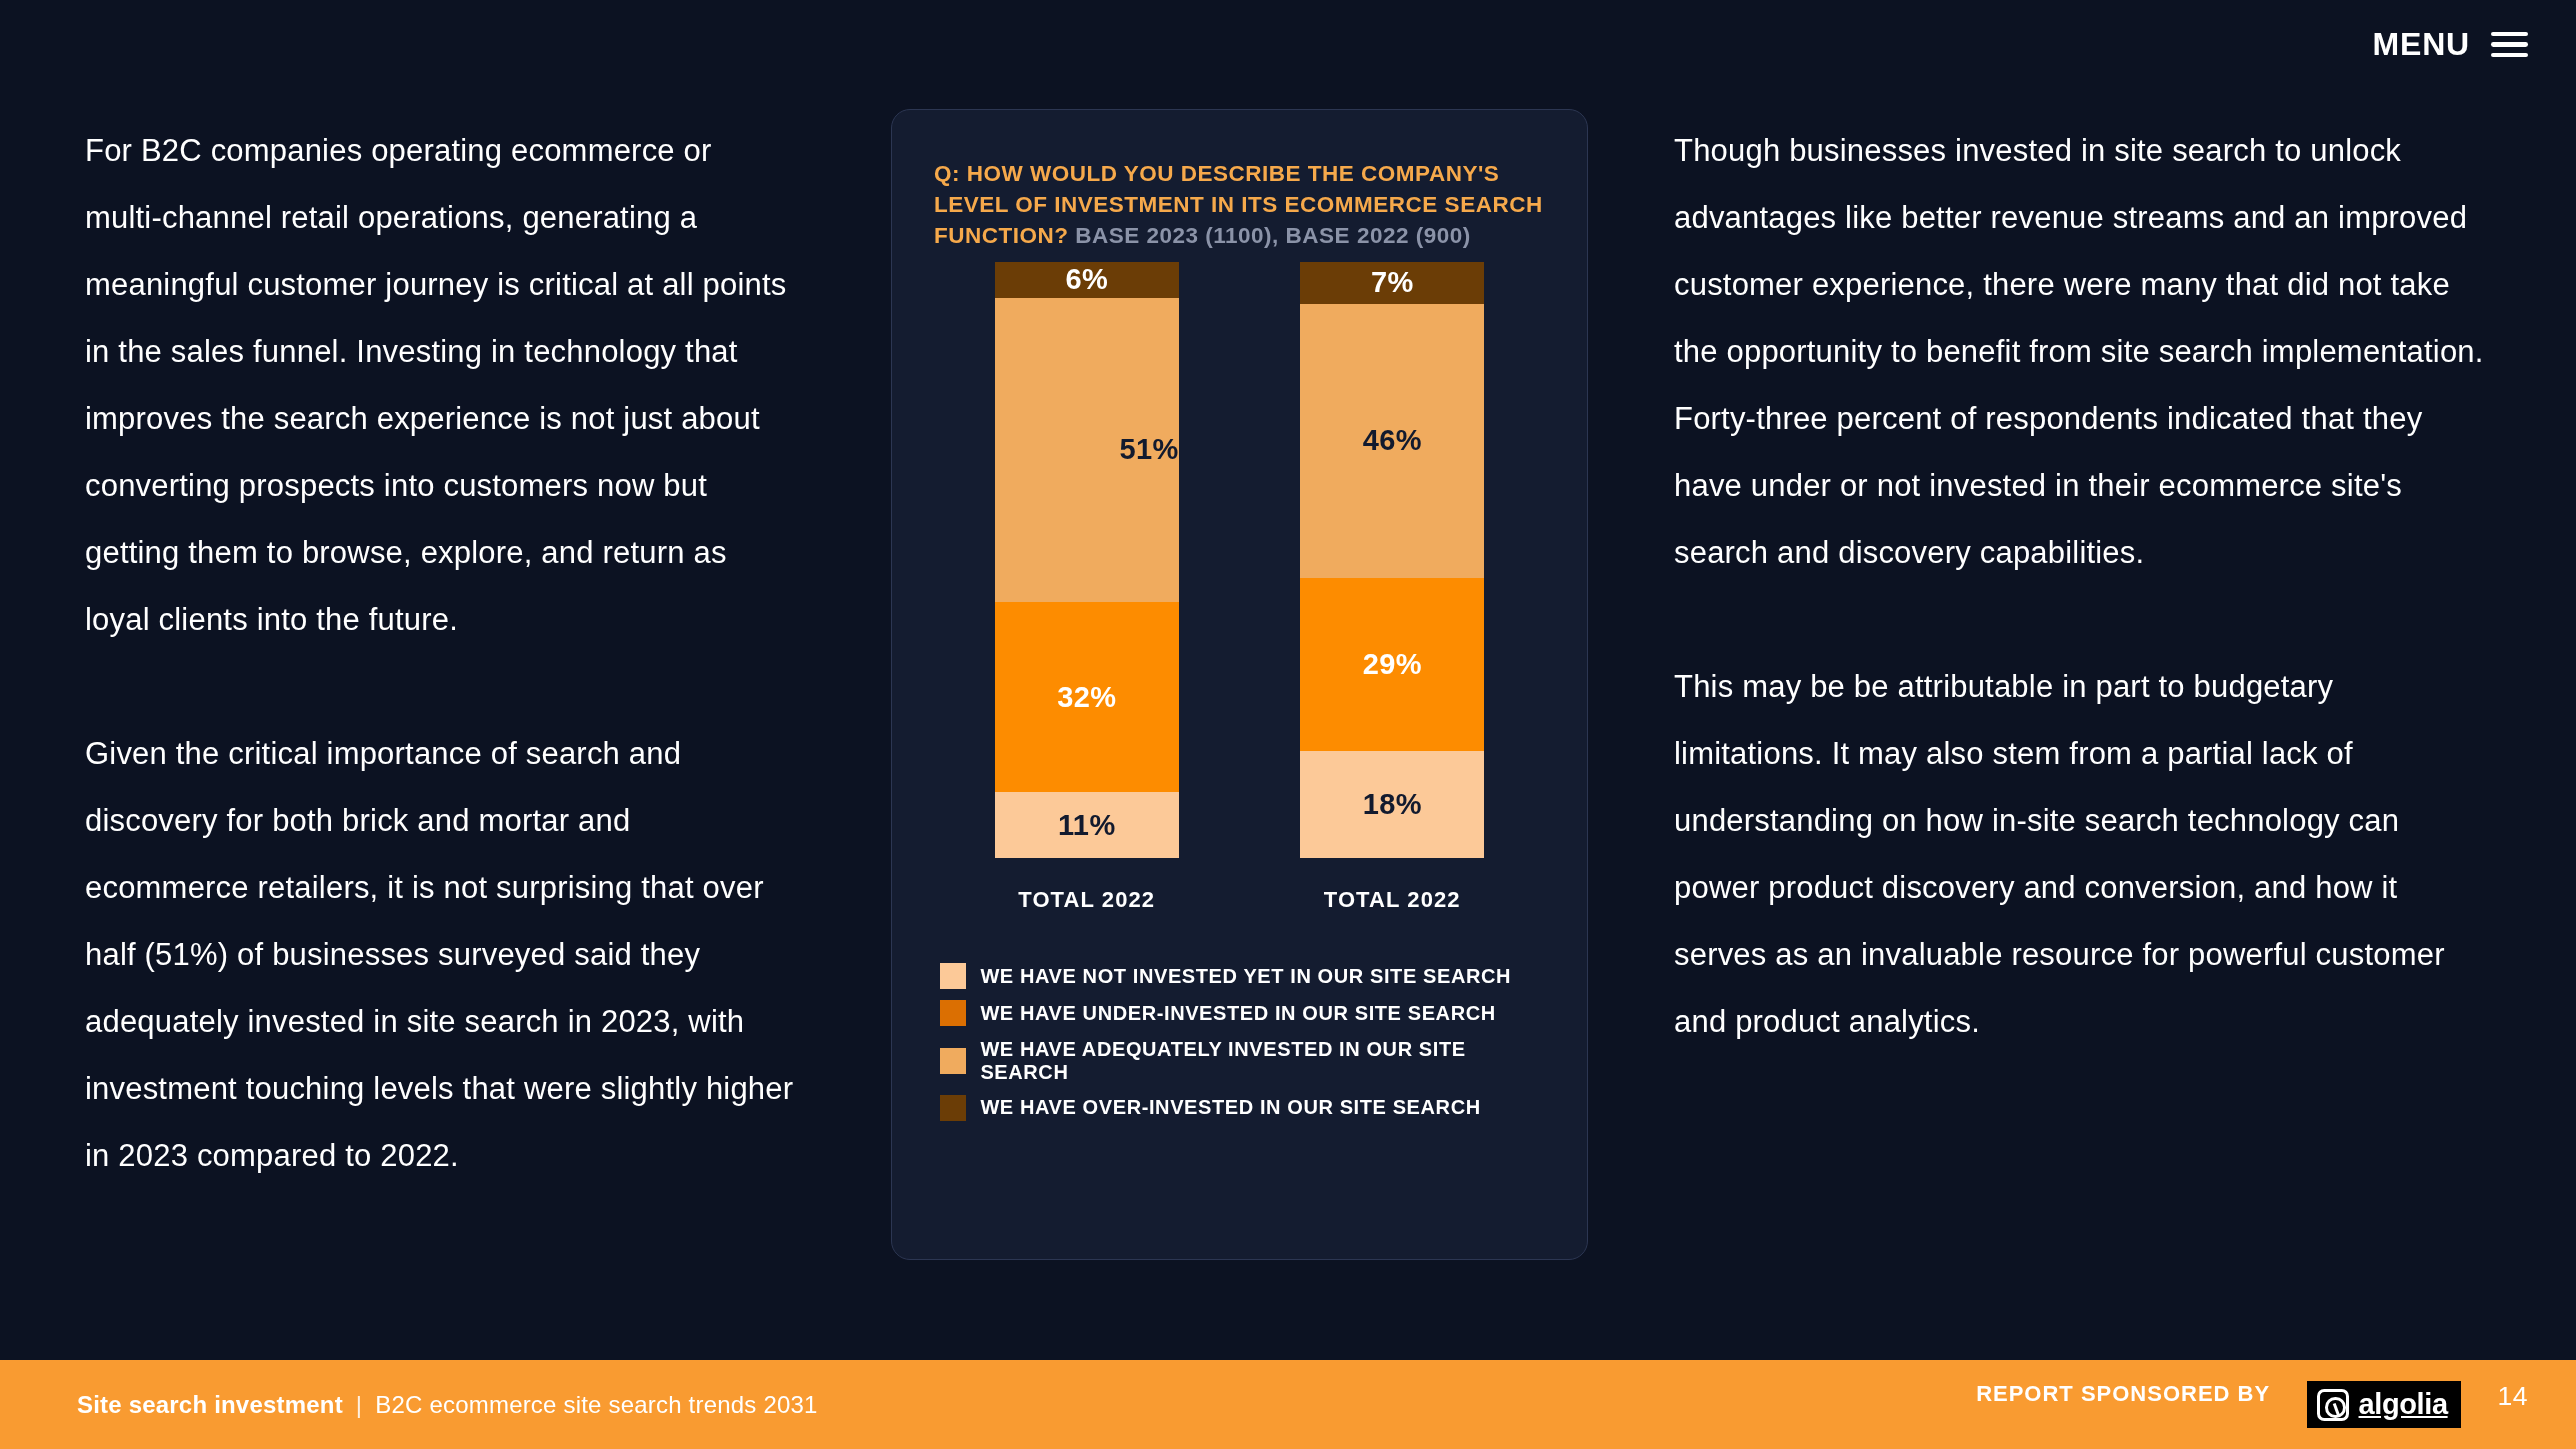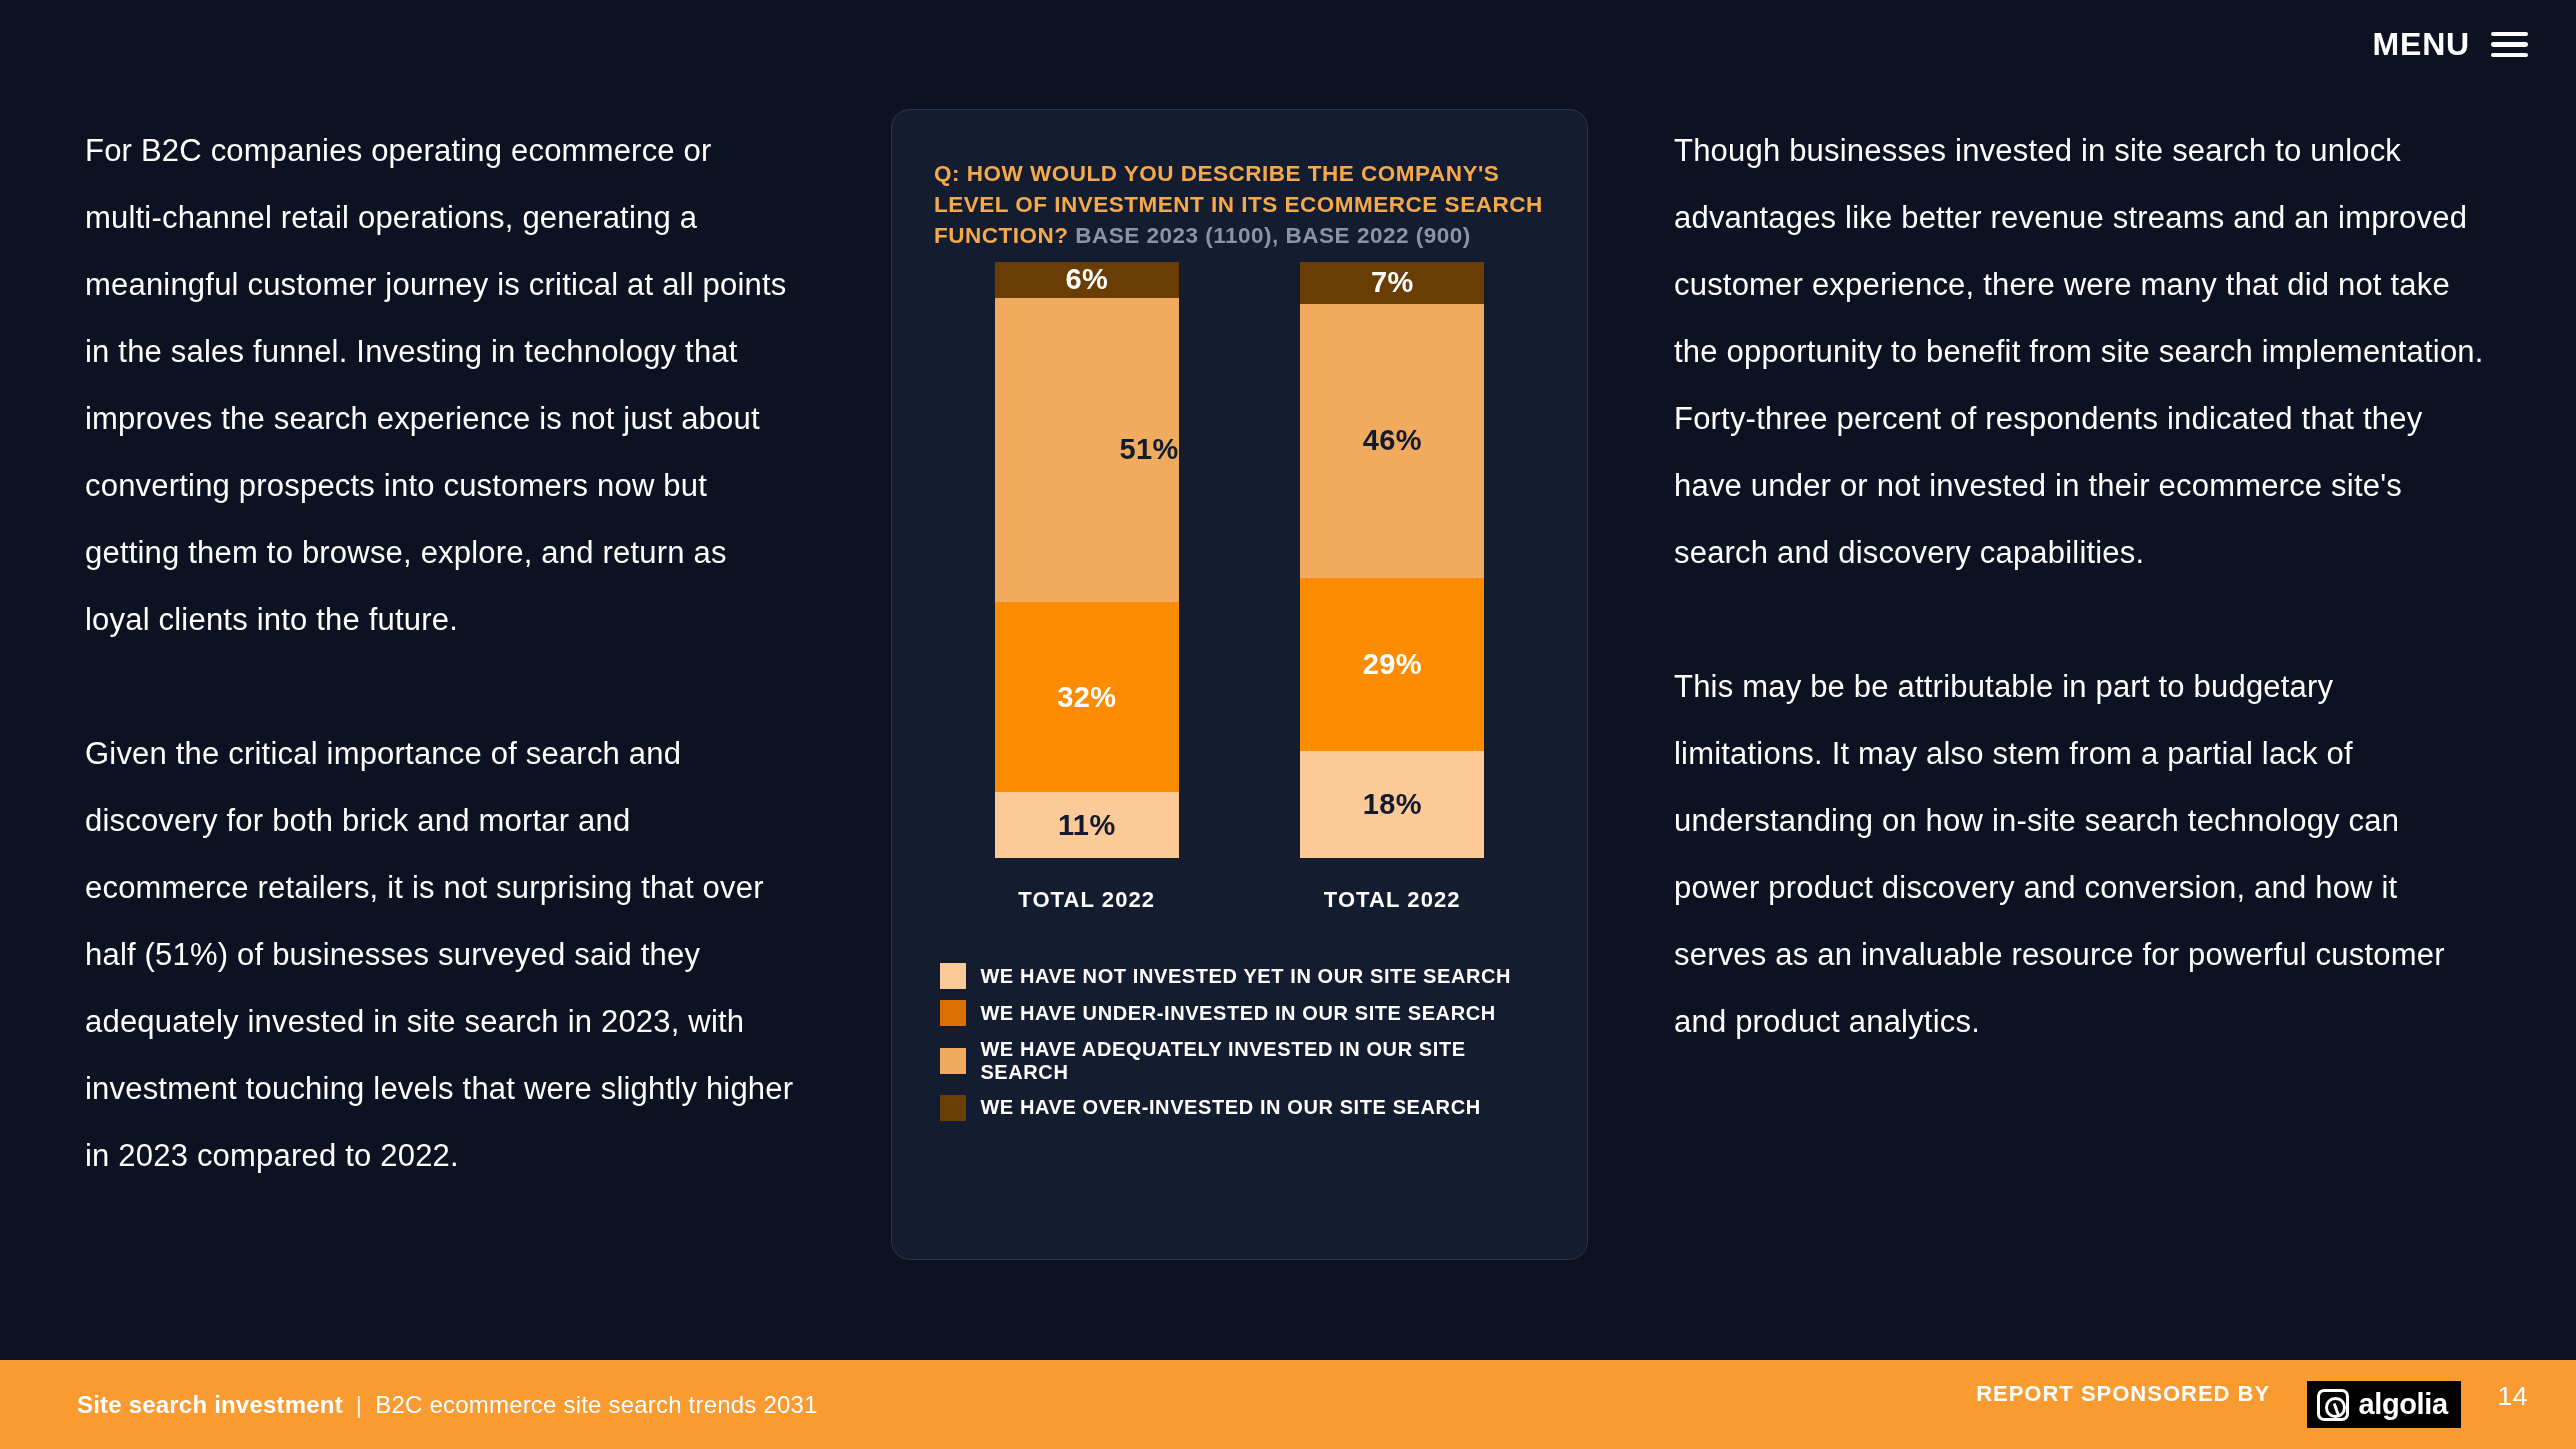--- a/index.html
+++ b/index.html
@@ -196,20 +196,21 @@
     color:#ffffff;
     text-transform:uppercase;
   }
   .algolia-logo {
     background:#000000;
     display:flex;
     align-items:center;
     gap:9.7px;
     padding:6.4px 13px 6.4px 9.7px;
     height:47px;
+    text-decoration:underline;
   }
   .algolia-mark {
     width:32px; height:32px;
     border:3.2px solid #ffffff;
     border-radius:7.2px;
     position:relative;
     flex:0 0 32px;
   }
   .algolia-mark::before {
     content:"";

